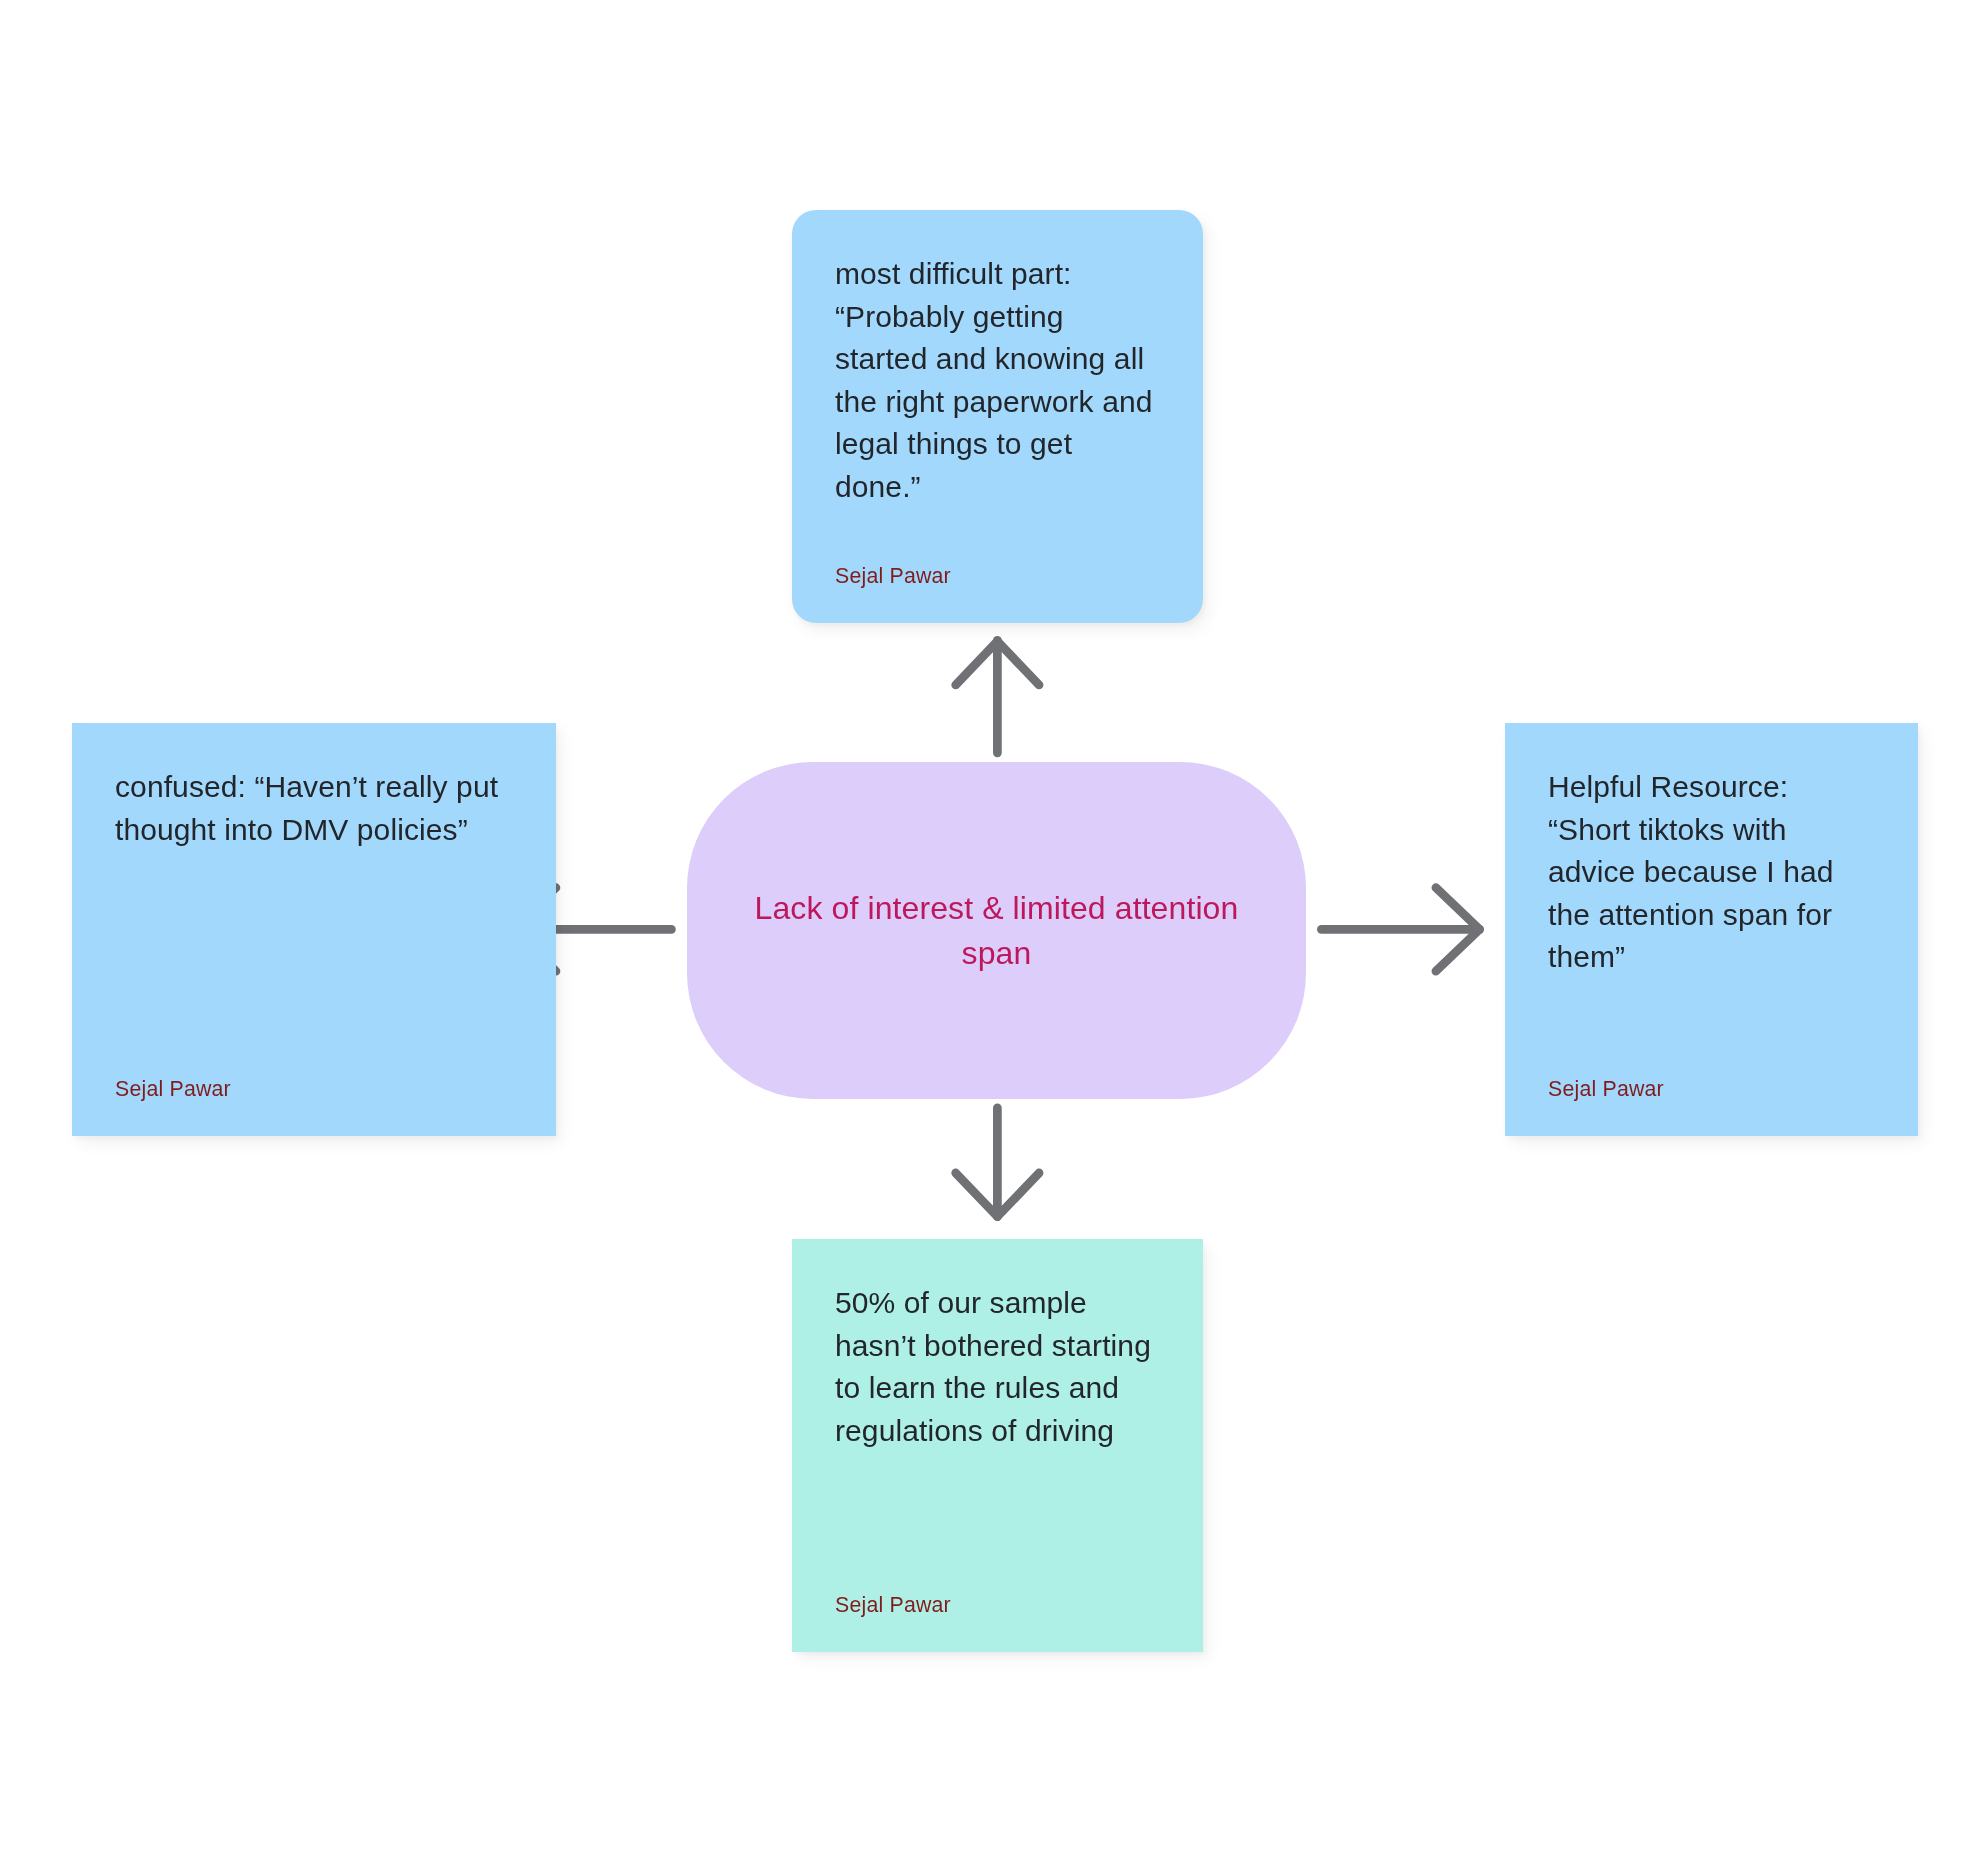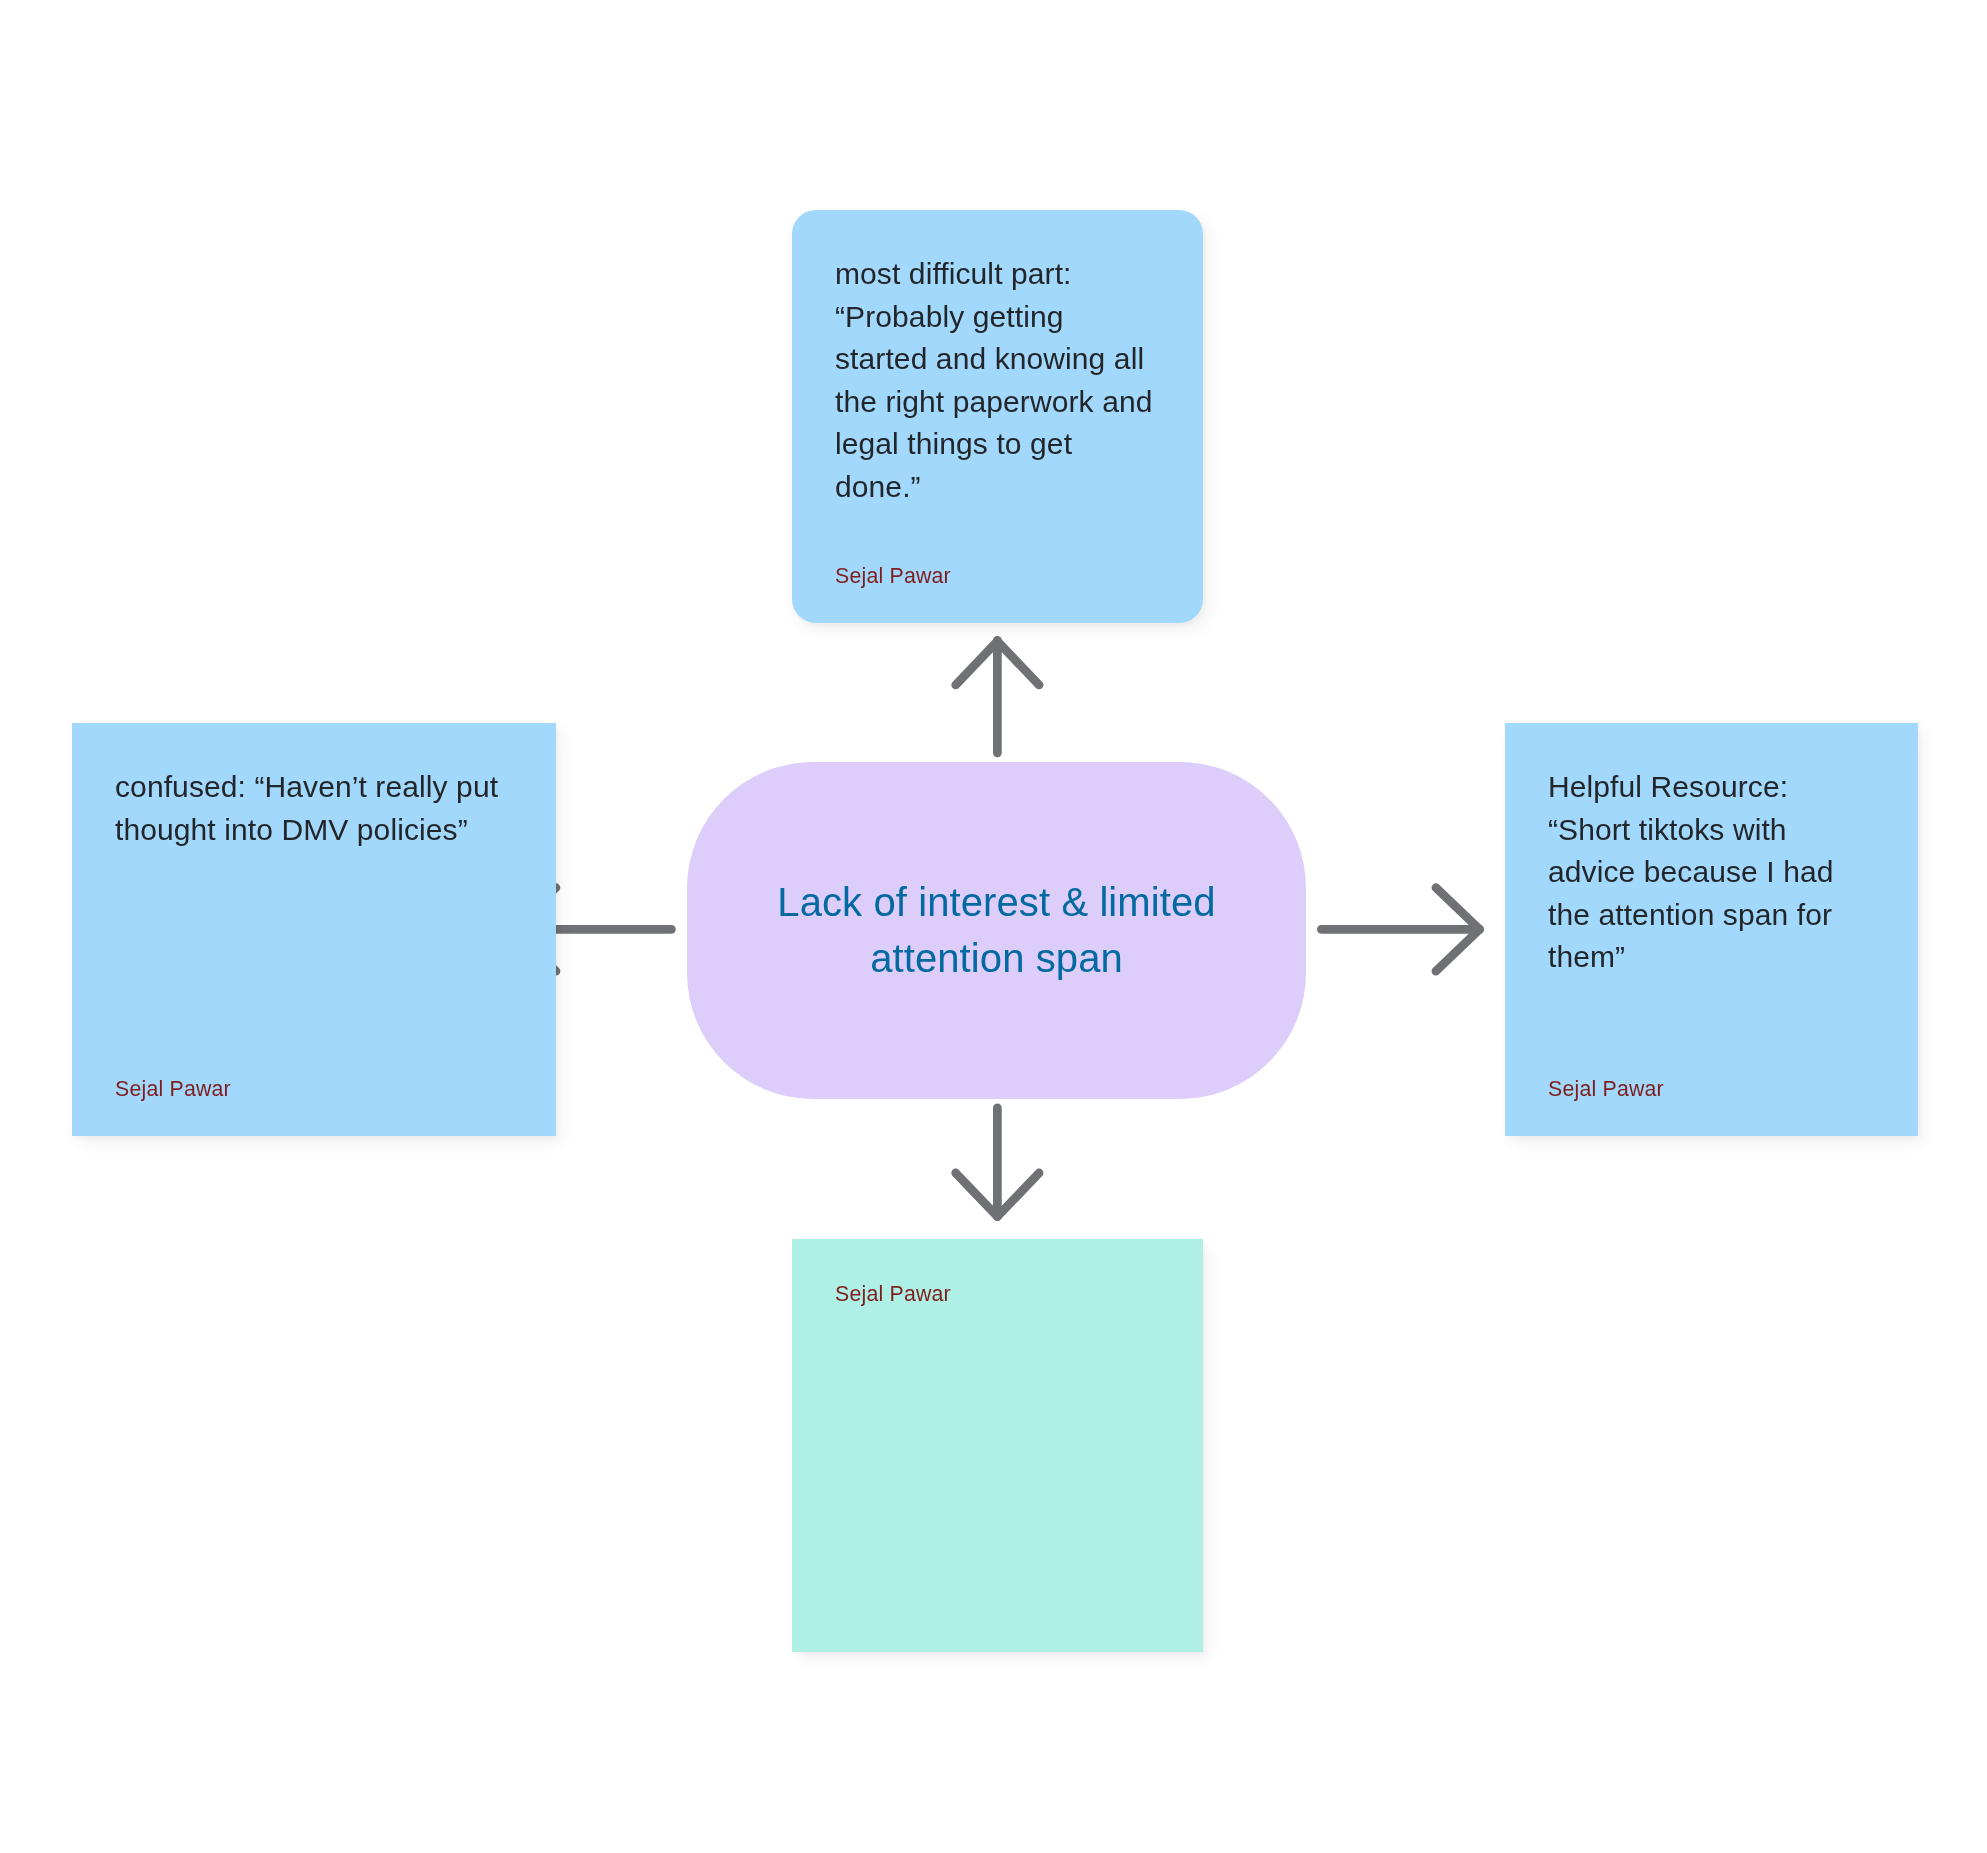--- a/index.html
+++ b/index.html
@@ -65,23 +65,23 @@
     height: 337px;
     background: #dccdfa;
     border-radius: 126px;
     display: flex;
     align-items: center;
     justify-content: center;
     box-sizing: border-box;
     padding: 0 54px;
   }
   #center-node .center-label {
-    font-size: 40px;
+    font-size: 32px;
     line-height: 1.38;
-    color: #0369a1;
+    color: #be185d;
     text-align: center;
     font-weight: 400;
     letter-spacing: 0.1px;
   }
 
   
   #arrows {
     position: absolute;
     left: 0;
     top: 0;
@@ -134,20 +134,21 @@
     <div class="sticky-body">confused: “Haven’t really put thought into DMV policies”</div>
     <div class="sticky-author">Sejal Pawar</div>
   </div>
 
   <div class="sticky" id="card-right" style="background:#a2d8fc">
     <div class="sticky-body">Helpful Resource: “Short tiktoks with advice because I had the attention span for them”</div>
     <div class="sticky-author">Sejal Pawar</div>
   </div>
 
   <div class="sticky" id="card-bottom" style="background:#aff0e6">
+    <div class="sticky-body">50% of our sample hasn’t bothered starting to learn the rules and regulations of driving</div>
     <div class="sticky-author">Sejal Pawar</div>
   </div>
 
   <div id="center-node">
     <div class="center-label">Lack of interest &amp; limited attention span</div>
   </div>
 
 </div>
 
 

